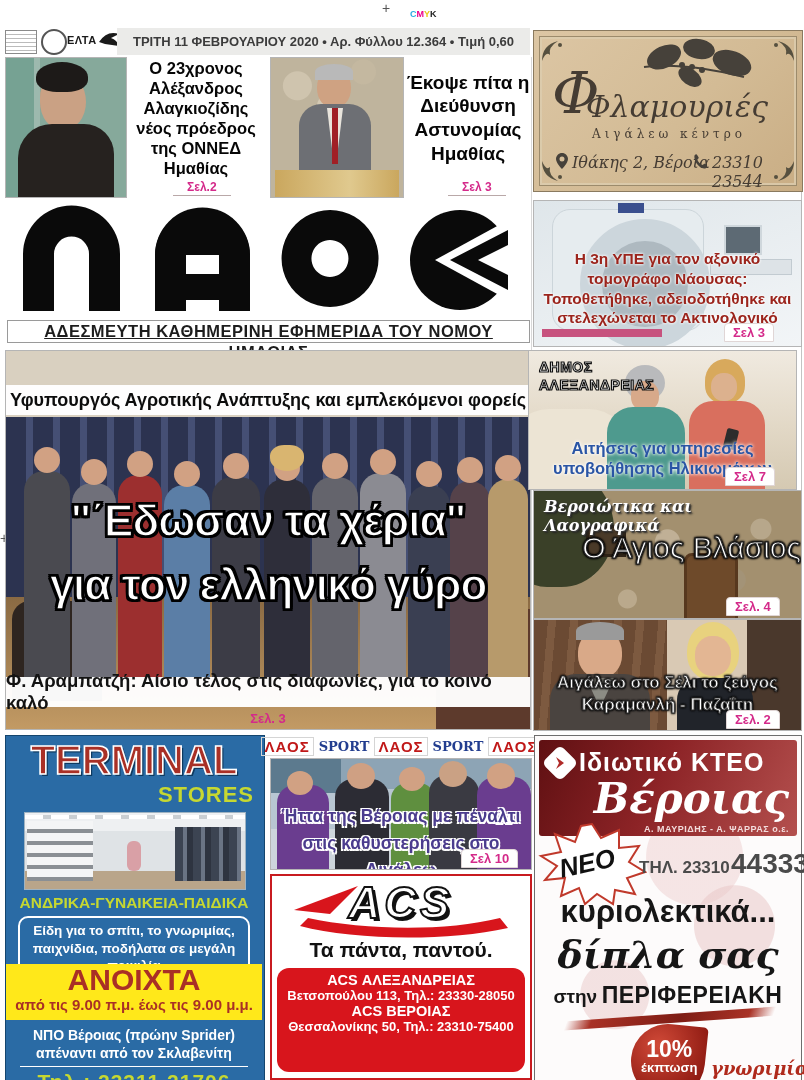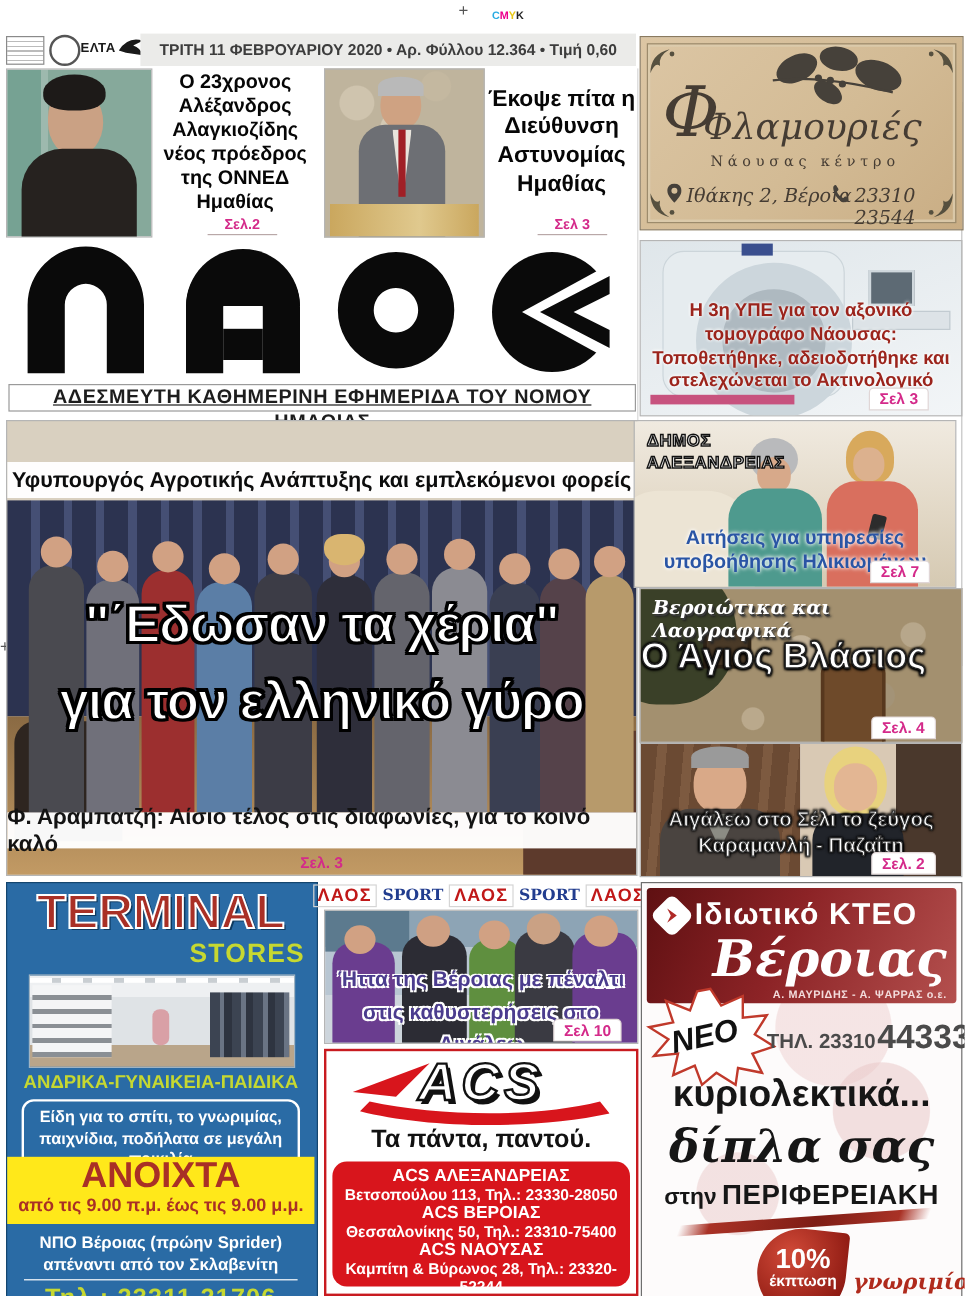--- a/index.html
+++ b/index.html
@@ -74,21 +74,21 @@
         <ellipse cx="108" cy="26" rx="20" ry="12" transform="rotate(20 108 26)"></ellipse>
         <ellipse cx="66" cy="40" rx="13" ry="8" transform="rotate(35 66 40)"></ellipse>
         <circle cx="58" cy="28" r="3"></circle>
           <circle cx="68" cy="30" r="3"></circle>
           <circle cx="78" cy="33" r="3"></circle>
         <path d="M20 30 Q60 25 120 40" stroke="#46413a" stroke-width="2" fill="none"></path>
       </g>
     </svg>
     <div class="abs flam-serif" style="left:18px;top:28px;font-size:58px;font-style:italic;">Φ</div>
     <div class="abs flam-serif" style="left:52px;top:58px;width:200px;font-size:30px;font-style:italic;">Φλαμουριές</div>
-    <div class="abs flam-serif" style="left:58px;top:96px;width:190px;font-size:12px;letter-spacing:4px;">Νάουσας κέντρο</div>
+    <div class="abs flam-serif" style="left:58px;top:96px;width:190px;font-size:12px;letter-spacing:4px;">Αιγάλεω κέντρο</div>
     <svg class="abs" style="left:22px;top:122px;" width="12" height="16" viewBox="0 0 12 16">
       <path d="M6 0 C9.3 0 12 2.7 12 6 C12 10 6 16 6 16 C6 16 0 10 0 6 C0 2.7 2.7 0 6 0 Z M6 3.5 A2.5 2.5 0 1 0 6 8.5 A2.5 2.5 0 1 0 6 3.5" fill="#46413a" fill-rule="evenodd"></path>
     </svg>
     <span class="abs flam-serif" style="left:38px;top:122px;font-size:16px;font-style:italic;">Ιθάκης 2, Βέροια</span>
     <svg class="abs" style="left:158px;top:123px;" width="15" height="15" viewBox="0 0 16 16">
       <path d="M3 1 C4 0 5 0 5.5 1 L7 3.5 C7.4 4.3 7 5 6 5.7 C5.5 6 6.5 8 8 9.5 C9.5 11 11.5 12 11.8 11.5 C12.5 10.5 13.2 10.1 14 10.5 L15.5 12 C16.3 12.8 16 13.8 15 14.8 C13.5 16.3 10 15.5 6.5 12 C3 8.5 1.7 2.3 3 1 Z" fill="#46413a"></path>
     </svg>
     <span class="abs flam-serif" style="left:178px;top:122px;font-size:16px;font-style:italic;">23310 23544</span>
     <svg class="abs" style="left:6px;top:6px;" width="26" height="26" viewBox="0 0 26 26">
       <path d="M2 24 Q2 8 18 4 Q8 10 10 18 Q6 14 2 24" fill="#56503f"></path>
@@ -222,21 +222,21 @@
       radial-gradient(circle at 20% 60%, #b3a287 0 10px, transparent 11px),
       radial-gradient(circle at 50% 40%, #c0b096 0 12px, transparent 13px),
       radial-gradient(circle at 75% 70%, #a39377 0 11px, transparent 12px),
       radial-gradient(circle at 35% 85%, #baa98c 0 9px, transparent 10px),
       radial-gradient(circle at 85% 30%, #b7a78b 0 10px, transparent 11px),
       #a3906f;">
     <div class="abs" style="left:-30px;top:-24px;width:110px;height:120px;border-radius:40% 60% 55% 45%;background:#3a4028;"></div>
     <div class="abs" style="left:150px;top:62px;width:48px;height:65px;border-radius:8px 8px 0 0;background:#6e4a2a;border:3px solid #57381e;"></div>
     <div class="abs" style="left:52px;top:34px;width:34px;height:26px;background:#4a3a28;border:3px solid #2f2417;"></div>
     <div class="abs" style="left:10px;top:6px;font-family:'DejaVu Serif','Liberation Serif',serif;font-style:italic;font-weight:bold;font-size:16px;color:#fff;text-shadow:1px 1px 0 #3a3a3a,2px 2px 2px #222;">Βεροιώτικα και Λαογραφικά</div>
-    <div class="abs soft-outline" style="left:0;top:40px;width:267px;text-align:left;font-weight:700;font-size:30px;-webkit-text-stroke:1.2px #222;">Ο Άγιος Βλάσιος</div>
+    <div class="abs soft-outline" style="left:0;top:40px;width:267px;text-align:right;font-weight:400;font-size:30px;-webkit-text-stroke:1.2px #222;">Ο Άγιος Βλάσιος</div>
     <div class="abs pageref chip" style="left:192px;top:106px;">Σελ. 4</div>
   </div>
 
   <div class="abs photo" style="left:533px;top:619px;width:267px;height:110px;">
     <div class="abs" style="left:0;top:0;width:133px;height:110px;background:repeating-linear-gradient(95deg,#6b4a33 0 14px,#7d5a40 14px 22px);">
       <div class="abs" style="left:44px;top:10px;width:44px;height:48px;border-radius:46%;background:#d9a988;"></div>
       <div class="abs" style="left:42px;top:2px;width:48px;height:18px;border-radius:50% 50% 0 0;background:#9a9a9a;"></div>
       <div class="abs" style="left:16px;top:54px;width:100px;height:56px;border-radius:26px 26px 0 0;background:#4a4440;"></div>
       <div class="abs" style="left:52px;top:58px;width:28px;height:30px;background:#8c8c84;clip-path:polygon(0 0,100% 0,50% 100%);"></div>
     </div>
@@ -316,24 +316,20 @@
     <div class="abs" style="left:0;top:62px;width:258px;text-align:center;font-weight:800;font-size:21px;color:#111;">Τα πάντα, παντού.</div>
     <div class="abs" style="left:5px;top:92px;width:248px;height:104px;background:#d8151c;border-radius:12px;text-align:center;color:#fff;padding-top:4px;box-sizing:border-box;">
       <div>
         <div style="font-weight:900;font-size:14.5px;">ACS ΑΛΕΞΑΝΔΡΕΙΑΣ</div>
         <div style="font-weight:700;font-size:13px;">Βετσοπούλου 113, Τηλ.: 23330-28050</div>
       </div>
       <div>
         <div style="font-weight:900;font-size:14.5px;">ACS ΒΕΡΟΙΑΣ</div>
         <div style="font-weight:700;font-size:13px;">Θεσσαλονίκης 50, Τηλ.: 23310-75400</div>
       </div>
-      <div>
-        <div style="font-weight:900;font-size:14.5px;">ACS ΝΑΟΥΣΑΣ</div>
-        <div style="font-weight:700;font-size:13px;">Καμπίτη &amp; Βύρωνος 28, Τηλ.: 23320-52244</div>
-      </div>
     </div>
   </div>
 
   <div class="abs kteo" style="left:534px;top:735px;width:266px;height:345px;">
     <div class="abs kteo-head" style="left:4px;top:4px;width:258px;height:96px;">
       <div class="abs" style="left:8px;top:10px;width:26px;height:26px;background:#fff;border-radius:22%;transform:rotate(45deg);"></div>
       <svg class="abs" style="left:13px;top:15px;" width="16" height="16" viewBox="0 0 16 16">
         <polygon points="4,2 12,8 4,14 7,8" fill="#b02a28"></polygon>
       </svg>
       <div class="abs" style="left:40px;top:8px;width:212px;font-size:25px;font-weight:bold;color:#fff;letter-spacing:1px;">Ιδιωτικό ΚΤΕΟ</div>

